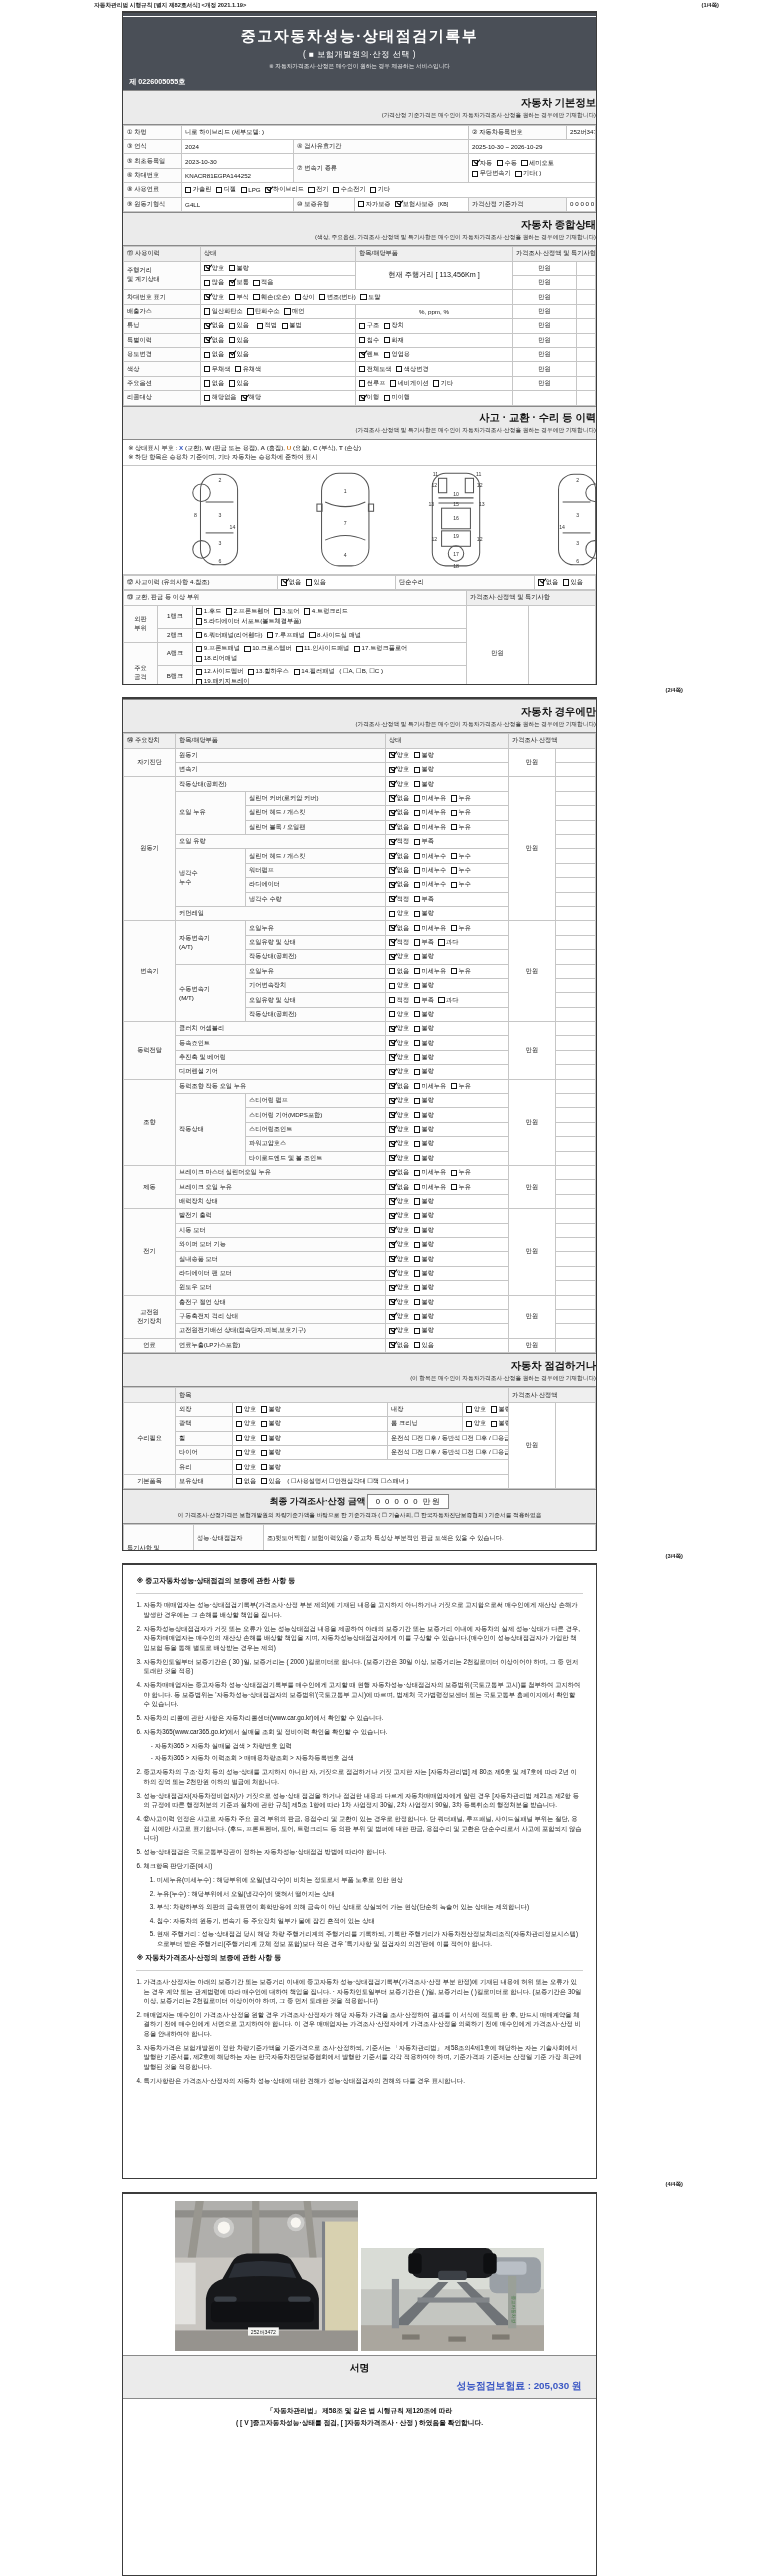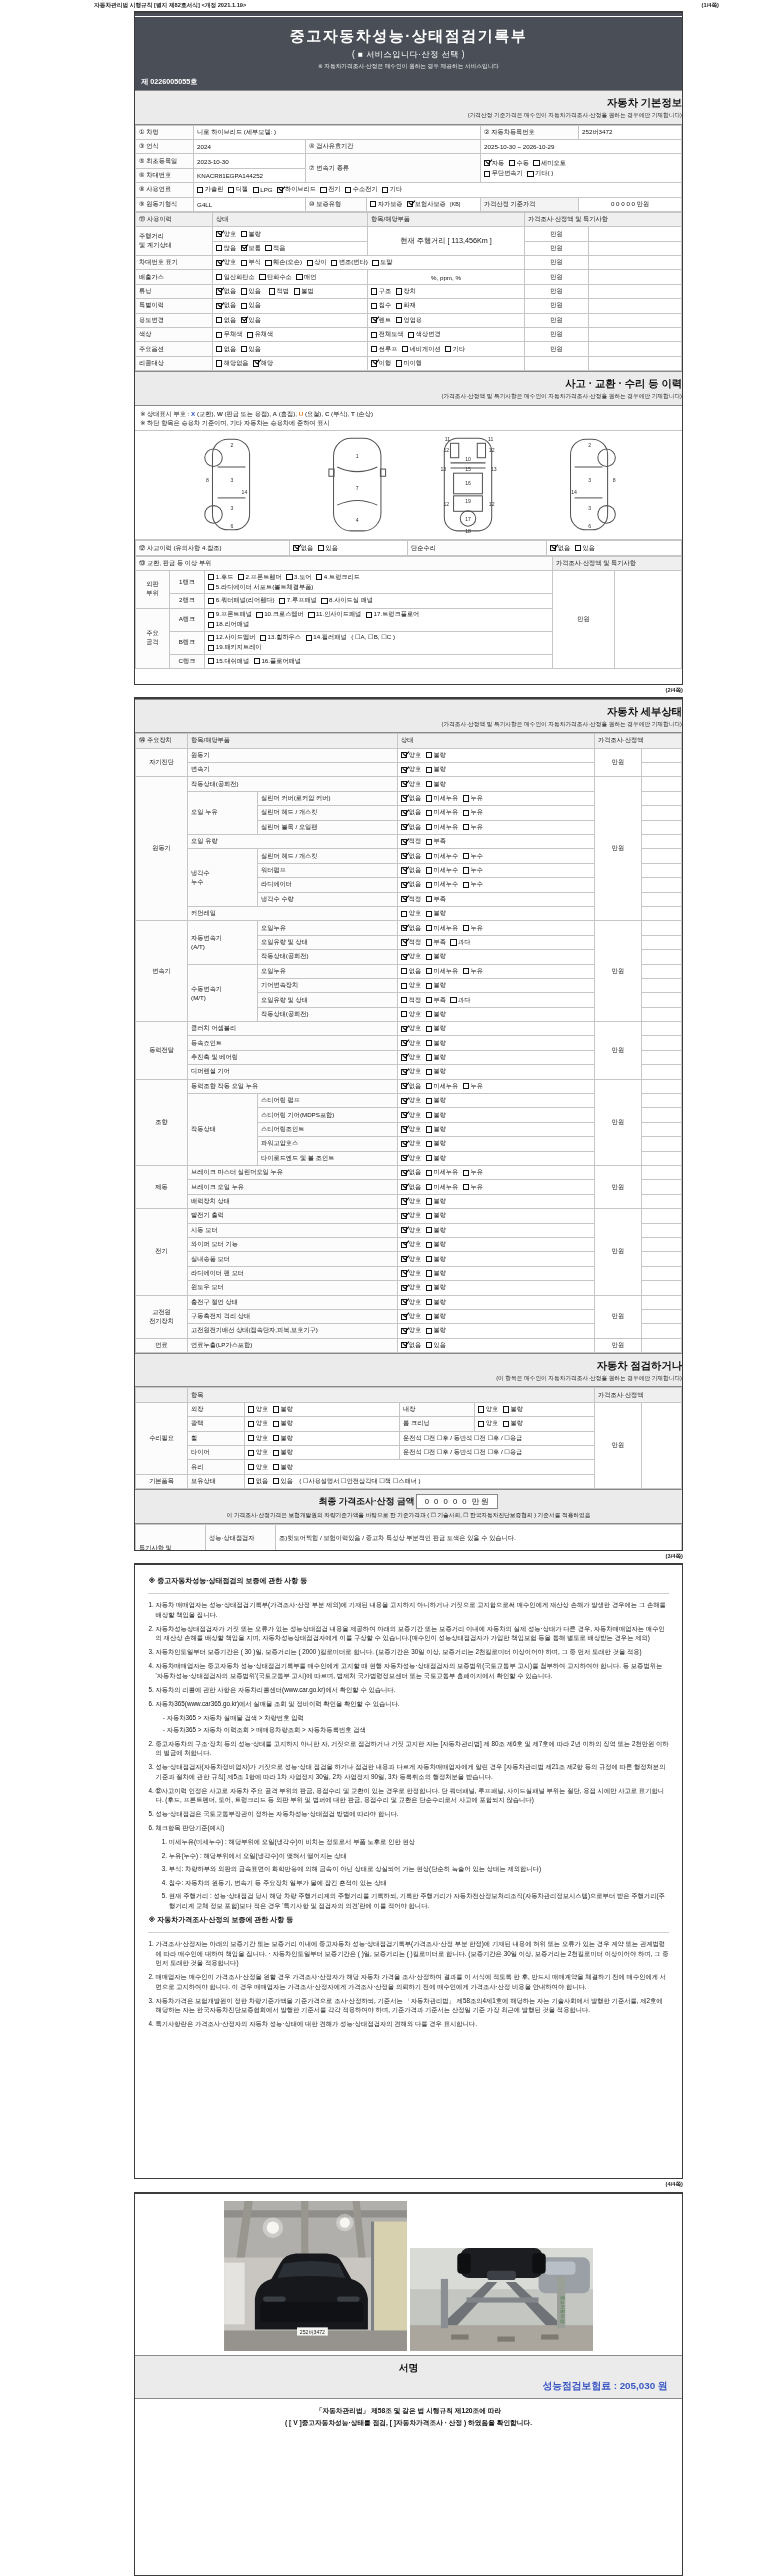--- a/index.html
+++ b/index.html
@@ -3,21 +3,21 @@
 <meta charset="utf-8">
 <style>
   html,body{margin:0;padding:0;}
   body{
     width:773px;height:2576px;position:relative;background:#ffffff;
     font-family:"Liberation Sans","DejaVu Sans",sans-serif;color:#111;
     overflow:hidden;
   }
   .meta{position:absolute;top:1.5px;left:94px;width:625px;display:flex;justify-content:space-between;font-size:5.7px;font-weight:bold;color:#222;}
   .pagemark{position:absolute;left:134px;width:549px;text-align:right;font-size:5.7px;font-weight:bold;color:#222;}
-  .docbox{position:absolute;left:134px;width:549px;border:1px solid #3c3c3c;border-top-width:2.1px;background:#fff;box-sizing:border-box;overflow:hidden;}
+  .docbox{position:absolute;left:122px;width:475px;border:1px solid #3c3c3c;border-top-width:2.1px;background:#fff;box-sizing:border-box;overflow:hidden;}
   
   .dhead{background:#4a4f57;color:#fff;height:77px;position:relative;}
   .dhead::before{content:"";position:absolute;top:2.6px;left:0;right:0;height:1.5px;background:#fff;}
   .dhead .t1{font-size:15px;font-weight:bold;text-align:center;letter-spacing:1.5px;padding-top:13.4px;}
   .dhead .t2{font-size:8.2px;text-align:center;margin-top:3.6px;letter-spacing:0.5px;}
   .dhead .t3{font-size:5.7px;text-align:center;margin-top:2.6px;color:#f0f0f0;}
   .dhead .dno{position:absolute;left:6.2px;bottom:3.1px;font-size:7.2px;font-weight:bold;}
   
   .band{background:#ebebeb;border-top:0.5px solid #8a8a8a;border-bottom:0.5px solid #8a8a8a;text-align:right;padding:4.6px 0 3.6px;}
   .band .bt{font-size:10.3px;font-weight:bold;}
@@ -64,21 +64,21 @@
 <body>
 
 <div class="meta">
   <span>자동차관리법 시행규칙 [별지 제82호서식] &lt;개정 2021.1.19&gt;</span>
   <span>(1/4쪽)</span>
 </div>
 
 <div class="docbox" style="top:11.3px;height:674px;">
   <div class="dhead">
     <div class="t1">중고자동차성능·상태점검기록부</div>
-    <div class="t2">( ■ 서비스입니다·산정 선택 )</div>
+    <div class="t2">( ■ 보험개발원의·산정 선택 )</div>
     <div class="t3">※ 자동차가격조사·산정은 매수인이 원하는 경우 제공하는 서비스입니다</div>
     <div class="dno">제 0226005055호</div>
   </div>
 
   <div class="band">
     <div class="bt">자동차 기본정보</div>
     <div class="bs">(가격산정 기준가격은 매수인이 자동차가격조사·산정을 원하는 경우에만 기재합니다)</div>
   </div>
   <div id="t-basic">
       <table class="tb">
@@ -164,20 +164,24 @@
                 <span class="cb on"></span>
                 <span>보험사보증</span>
               </span><span style="font-size:5.2px;">[KB]</span></td>
             <td class="shade">가격산정 기준가격</td>
             <td class="center">0 0 0 0 0 만원</td>
           </tr>
         </tbody>
       </table>
     </div>
 
+  <div class="band">
+    <div class="bt">자동차 종합상태</div>
+    <div class="bs">(색상, 주요옵션, 가격조사·산정액 및 특기사항은 매수인이 자동차가격조사·산정을 원하는 경우에만 기재합니다)</div>
+  </div>
   <div id="t-overall">
       <table class="tb">
         <colgroup>
           <col style="width:77px">
           <col style="width:155px">
           <col style="width:157px">
           <col style="width:64px">
           <col>
         </colgroup>
         <tbody>
@@ -585,21 +589,21 @@
           </tr>
         </tbody>
       </table>
     </div>
 </div>
 
 <div class="pagemark" style="top:687px;">(2/4쪽)</div>
 
 <div class="docbox" style="top:697px;height:854px;">
   <div class="band">
-    <div class="bt">자동차 세부상태</div>
+    <div class="bt">자동차 경우에만</div>
     <div class="bs">(가격조사·산정액 및 특기사항은 매수인이 자동차가격조사·산정을 원하는 경우에만 기재합니다)</div>
   </div>
   <div id="t-detail">
       <table class="tb dt">
         <colgroup>
           <col style="width:52px">
           <col style="width:70px">
           <col style="width:140px">
           <col>
           <col style="width:47px">

